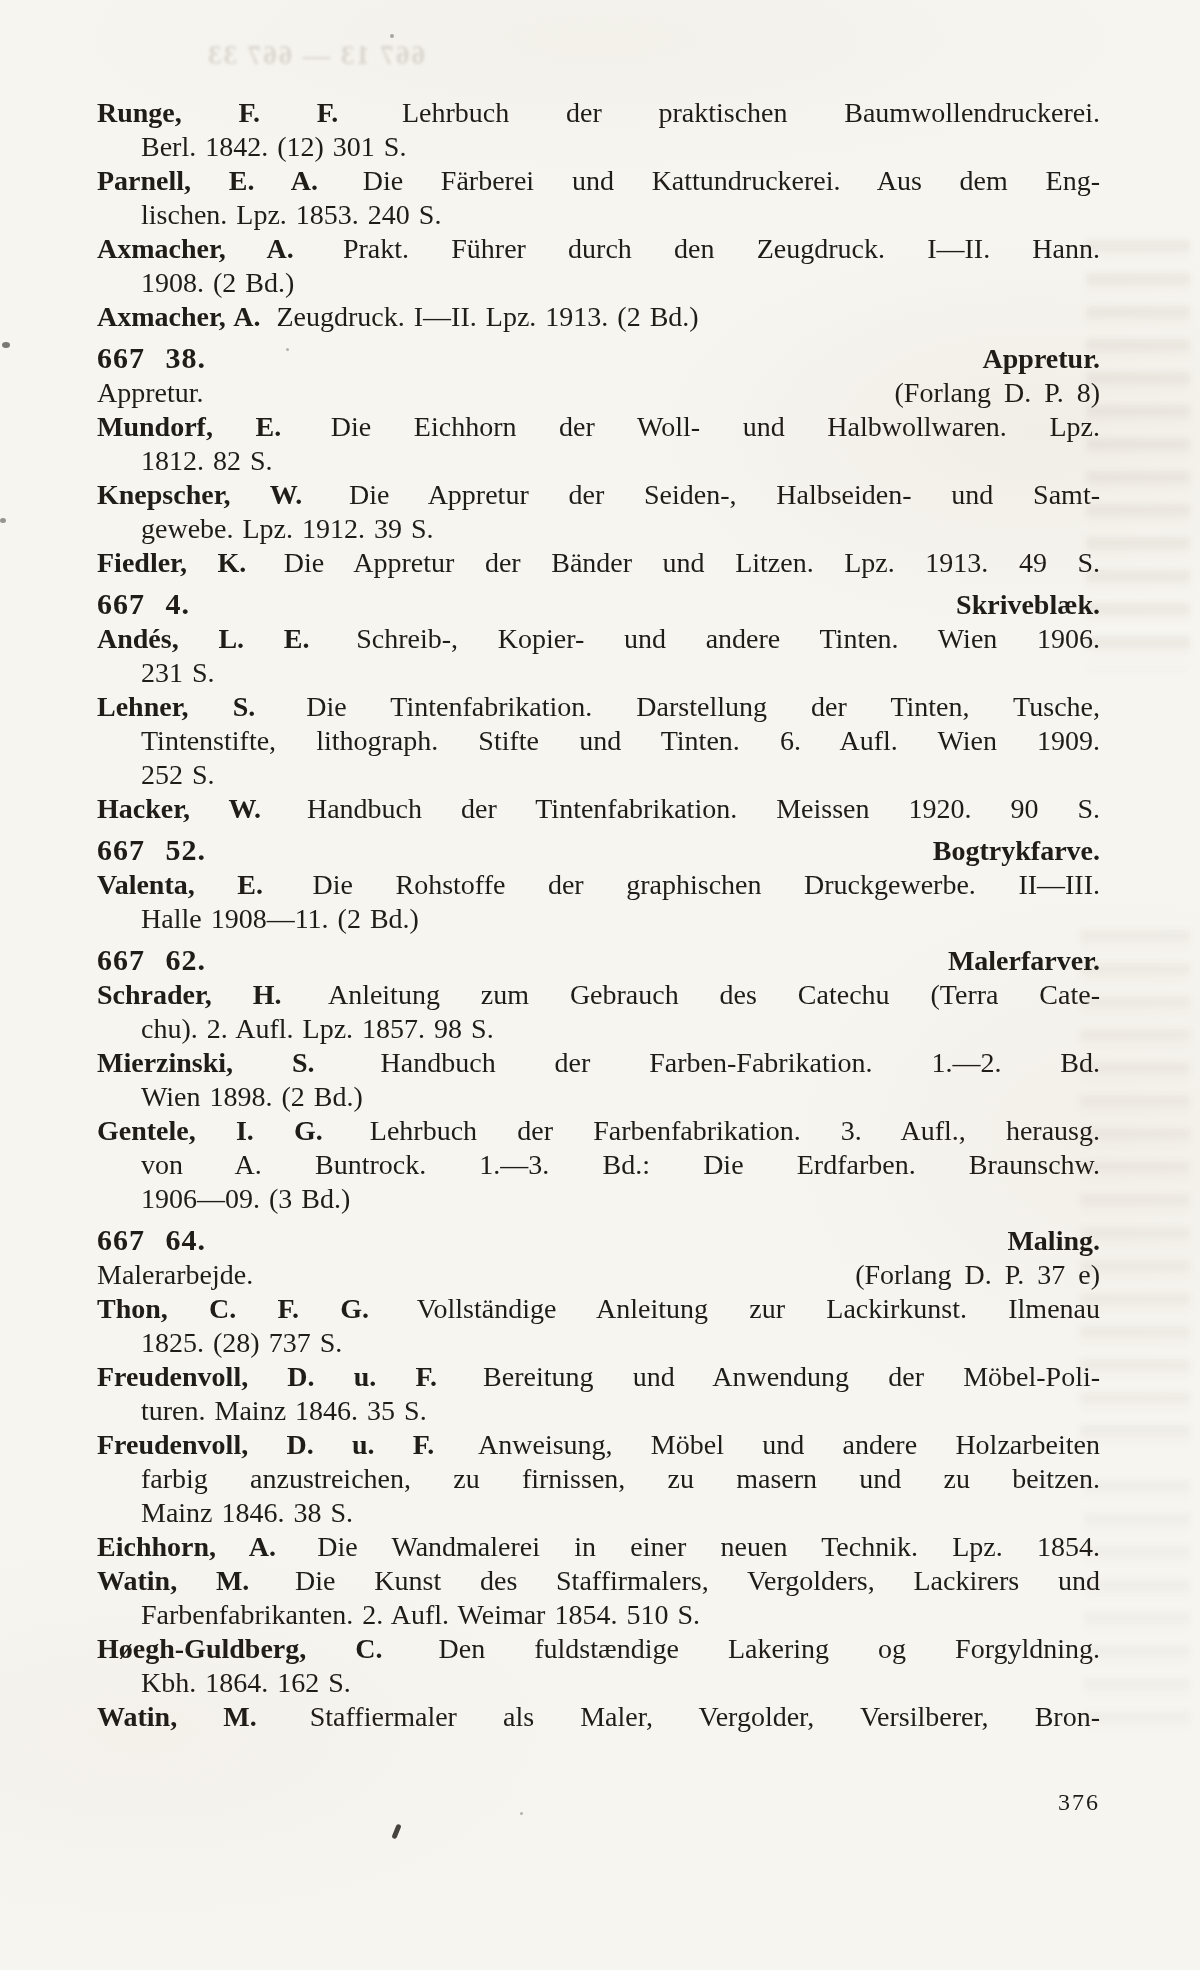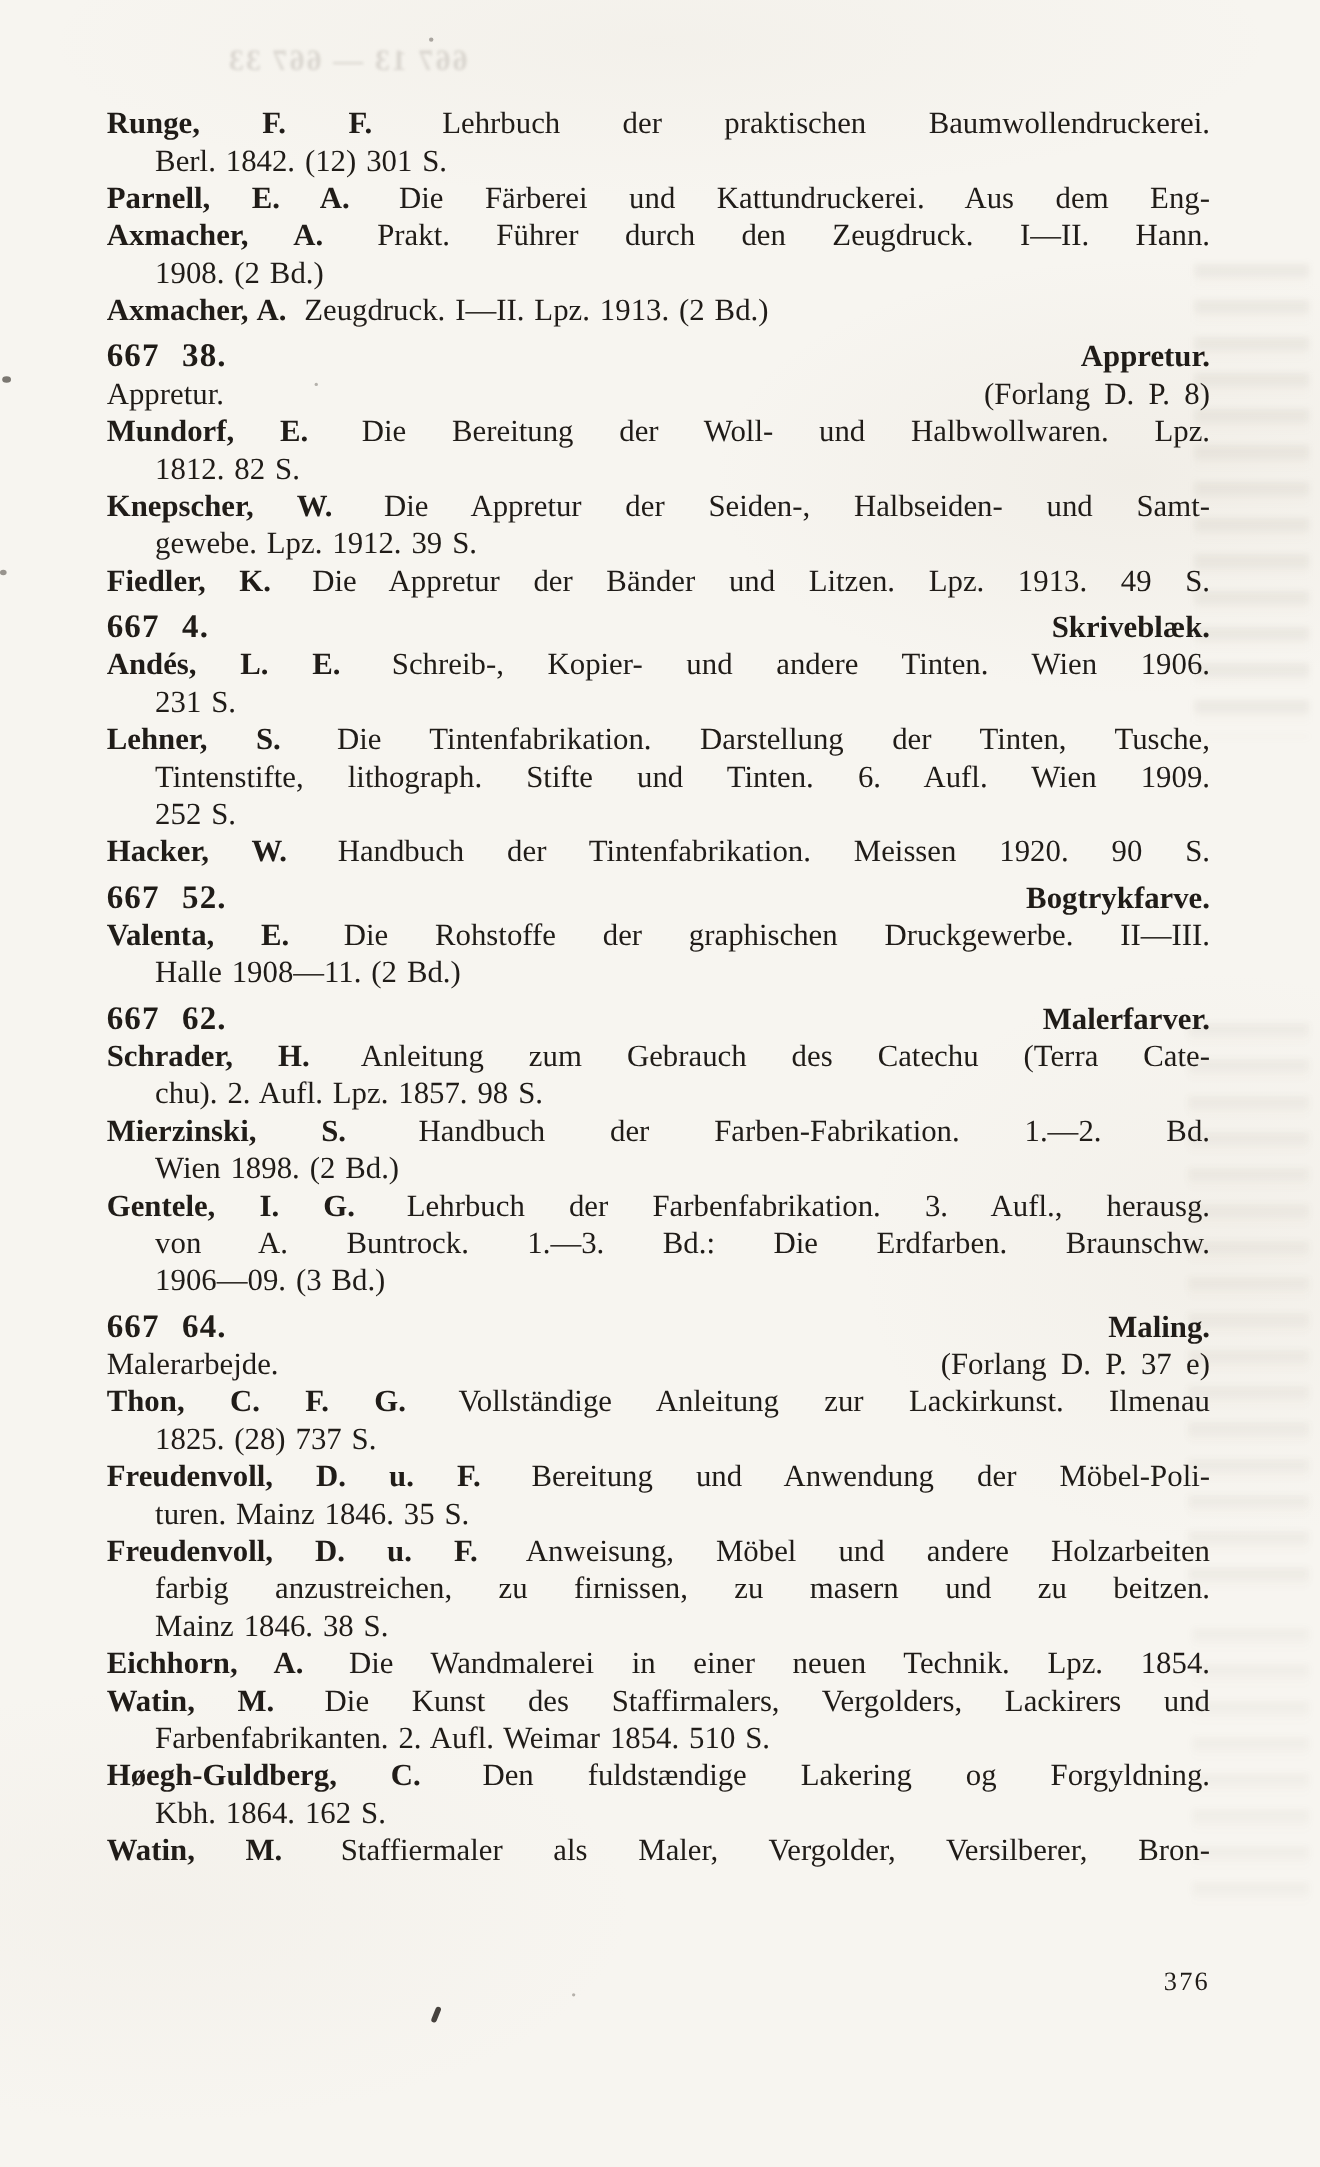--- a/index.html
+++ b/index.html
@@ -80,32 +80,33 @@
 <div class="sheet">
   <div class="ghost-header">667 13 — 667 33</div>
   <div class="ghost-blot b1"></div>
   <div class="ghost-blot b2"></div>
   <div class="ghost-blot b3"></div>
 
   <div class="text-col">
       <div class="line entry justify"><span class="author">Runge, F. F.</span> <span>Lehrbuch der praktischen Baumwollendruckerei.</span></div>
       <div class="line cont">Berl. 1842. (12) 301 S.</div>
       <div class="line entry justify"><span class="author">Parnell, E. A.</span> <span>Die Färberei und Kattundruckerei. Aus dem Eng-</span></div>
+      <div class="line cont">lischen. Lpz. 1853. 240 S.</div>
       <div class="line entry justify"><span class="author">Axmacher, A.</span> <span>Prakt. Führer durch den Zeugdruck. I—II. Hann.</span></div>
       <div class="line cont">1908. (2 Bd.)</div>
       <div class="line entry"><span class="author">Axmacher, A.</span> <span>Zeugdruck. I—II. Lpz. 1913. (2 Bd.)</span></div>
       <div class="line heading">
         <span class="hleft">667 38.</span>
         <span class="hright">Appretur.</span>
       </div>
       <div class="line ref">
         <span class="hleft">Appretur.</span>
         <span class="hright">(Forlang D. P. 8)</span>
       </div>
-      <div class="line entry justify"><span class="author">Mundorf, E.</span> <span>Die Bereitung der Woll- und Halbwollwaren. Lpz.</span></div>
+      <div class="line entry justify"><span class="author">Mundorf, E.</span> <span>Die Eichhorn der Woll- und Halbwollwaren. Lpz.</span></div>
       <div class="line cont">1812. 82 S.</div>
       <div class="line entry justify"><span class="author">Knepscher, W.</span> <span>Die Appretur der Seiden-, Halbseiden- und Samt-</span></div>
       <div class="line cont">gewebe. Lpz. 1912. 39 S.</div>
       <div class="line entry justify"><span class="author">Fiedler, K.</span> <span>Die Appretur der Bänder und Litzen. Lpz. 1913. 49 S.</span></div>
       <div class="line heading">
         <span class="hleft">667 4.</span>
         <span class="hright">Skriveblæk.</span>
       </div>
       <div class="line entry justify"><span class="author">Andés, L. E.</span> <span>Schreib-, Kopier- und andere Tinten. Wien 1906.</span></div>
       <div class="line cont">231 S.</div>

